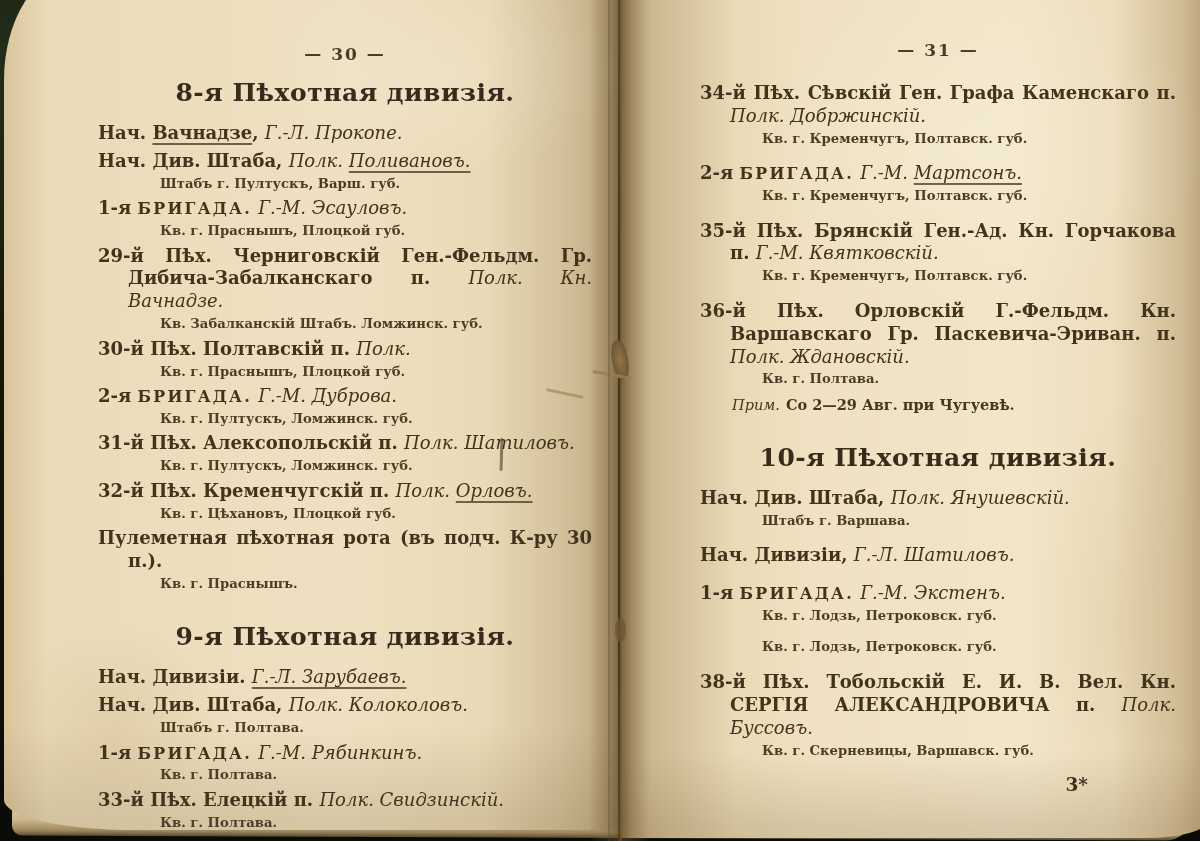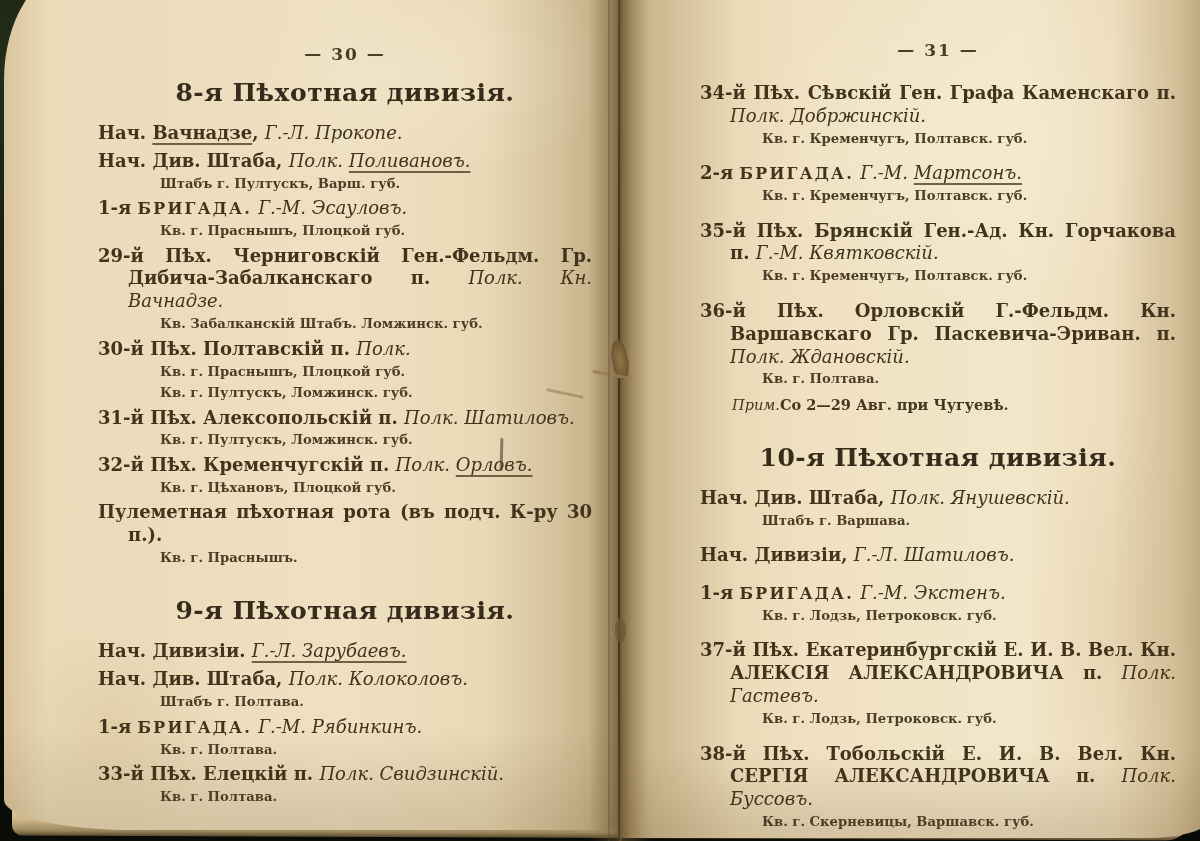--- a/index.html
+++ b/index.html
@@ -63,21 +63,21 @@
   .entry{margin-bottom:5px;}
   .page-right .entry{margin-bottom:15px;}
   .main{font-size:18px;line-height:1.27;color:#42331c;font-weight:bold;text-align:justify;
     padding-left:30px;text-indent:-30px;}
   .seg.it{font-style:italic;font-weight:500;}
   .seg.ul{text-decoration:underline;text-decoration-thickness:1.8px;text-underline-offset:4px;
     text-decoration-color:rgba(92,74,48,.85);text-decoration-skip-ink:none;}
   .seg.caps{letter-spacing:2.2px;font-size:.88em;}
   .sub{font-size:13.2px;font-weight:bold;color:#4c3d26;padding-left:62px;margin-top:3px;line-height:1.25;}
   .note{font-size:14.5px;font-weight:bold;color:#45371f;padding-left:32px;margin-top:8px;}
-  .note .lbl{font-style:italic;font-weight:500;}
+  .note .lbl{font-style:italic;font-weight:500;margin-right:6px;}
   .signature{text-align:right;padding-right:88px;font-size:18.5px;font-weight:bold;color:#3c2f1b;margin-top:0;}
   .pencil{position:absolute;left:496px;top:468px;width:2.5px;height:33px;border-radius:2px;
     background:rgba(75,62,45,.6);transform:rotate(1.5deg);}
 </style>
 </head>
 <body>
 
 <div class="stack-sliver"></div>
 
 <div class="page page-left">
@@ -98,20 +98,21 @@
         </div>
         <div class="entry">
           <div class="main"><span class="seg ">29-й Пѣх. Черниговскій Ген.-Фельдм. Гр. Дибича-Забалканскаго п. </span><span class="seg it">Полк. Кн. Вачнадзе.</span></div>
           <div class="sub">Кв. Забалканскій Штабъ. Ломжинск. губ.</div>
         </div>
         <div class="entry">
           <div class="main"><span class="seg ">30-й Пѣх. Полтавскій п. </span><span class="seg it">Полк.</span></div>
           <div class="sub">Кв. г. Праснышъ, Плоцкой губ.</div>
         </div>
         <div class="entry">
+          <div class="main"><span class="seg ">2-я </span><span class="seg caps">БРИГАДА.</span><span class="seg "> </span><span class="seg it">Г.-М. Дуброва.</span></div>
           <div class="sub">Кв. г. Пултускъ, Ломжинск. губ.</div>
         </div>
         <div class="entry">
           <div class="main"><span class="seg ">31-й Пѣх. Алексопольскій п. </span><span class="seg it">Полк. Шатиловъ.</span></div>
           <div class="sub">Кв. г. Пултускъ, Ломжинск. губ.</div>
         </div>
         <div class="entry">
           <div class="main"><span class="seg ">32-й Пѣх. Кременчугскій п. </span><span class="seg it">Полк. </span><span class="seg it ul">Орловъ.</span></div>
           <div class="sub">Кв. г. Цѣхановъ, Плоцкой губ.</div>
         </div>
@@ -167,21 +168,20 @@
           <div class="sub">Штабъ г. Варшава.</div>
         </div>
         <div class="entry">
           <div class="main"><span class="seg ">Нач. Дивизіи, </span><span class="seg it">Г.-Л. Шатиловъ.</span></div>
         </div>
         <div class="entry">
           <div class="main"><span class="seg ">1-я </span><span class="seg caps">БРИГАДА.</span><span class="seg "> </span><span class="seg it">Г.-М. Экстенъ.</span></div>
           <div class="sub">Кв. г. Лодзь, Петроковск. губ.</div>
         </div>
         <div class="entry">
-          <div class="main"><span class="seg ">37-й Пѣх. Екатеринбургскій Е. И. В. Вел. Кн. АЛЕКСІЯ АЛЕКСАНДРОВИЧА п. </span><span class="seg it">Полк. Гастевъ.</span></div>
           <div class="sub">Кв. г. Лодзь, Петроковск. губ.</div>
         </div>
         <div class="entry">
           <div class="main"><span class="seg ">38-й Пѣх. Тобольскій Е. И. В. Вел. Кн. СЕРГІЯ АЛЕКСАНДРОВИЧА п. </span><span class="seg it">Полк. Буссовъ.</span></div>
           <div class="sub">Кв. г. Скерневицы, Варшавск. губ.</div>
         </div>
       </div>
     <div class="signature">3*</div>
   </div>
 </div>

